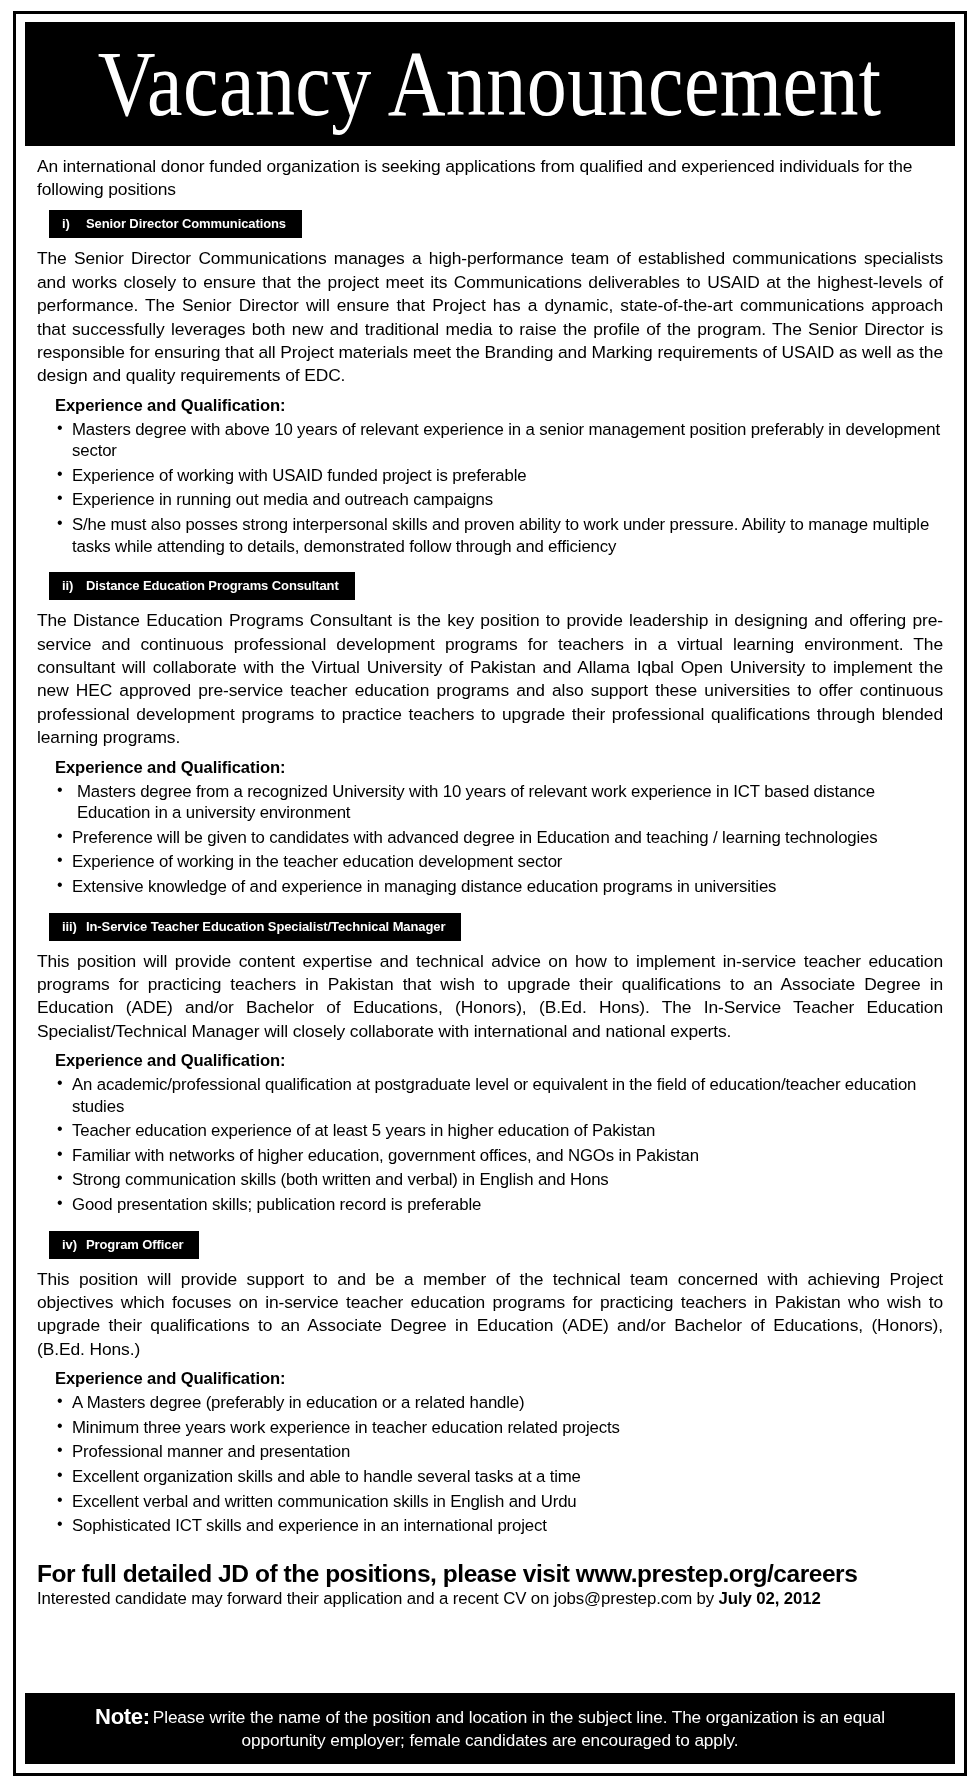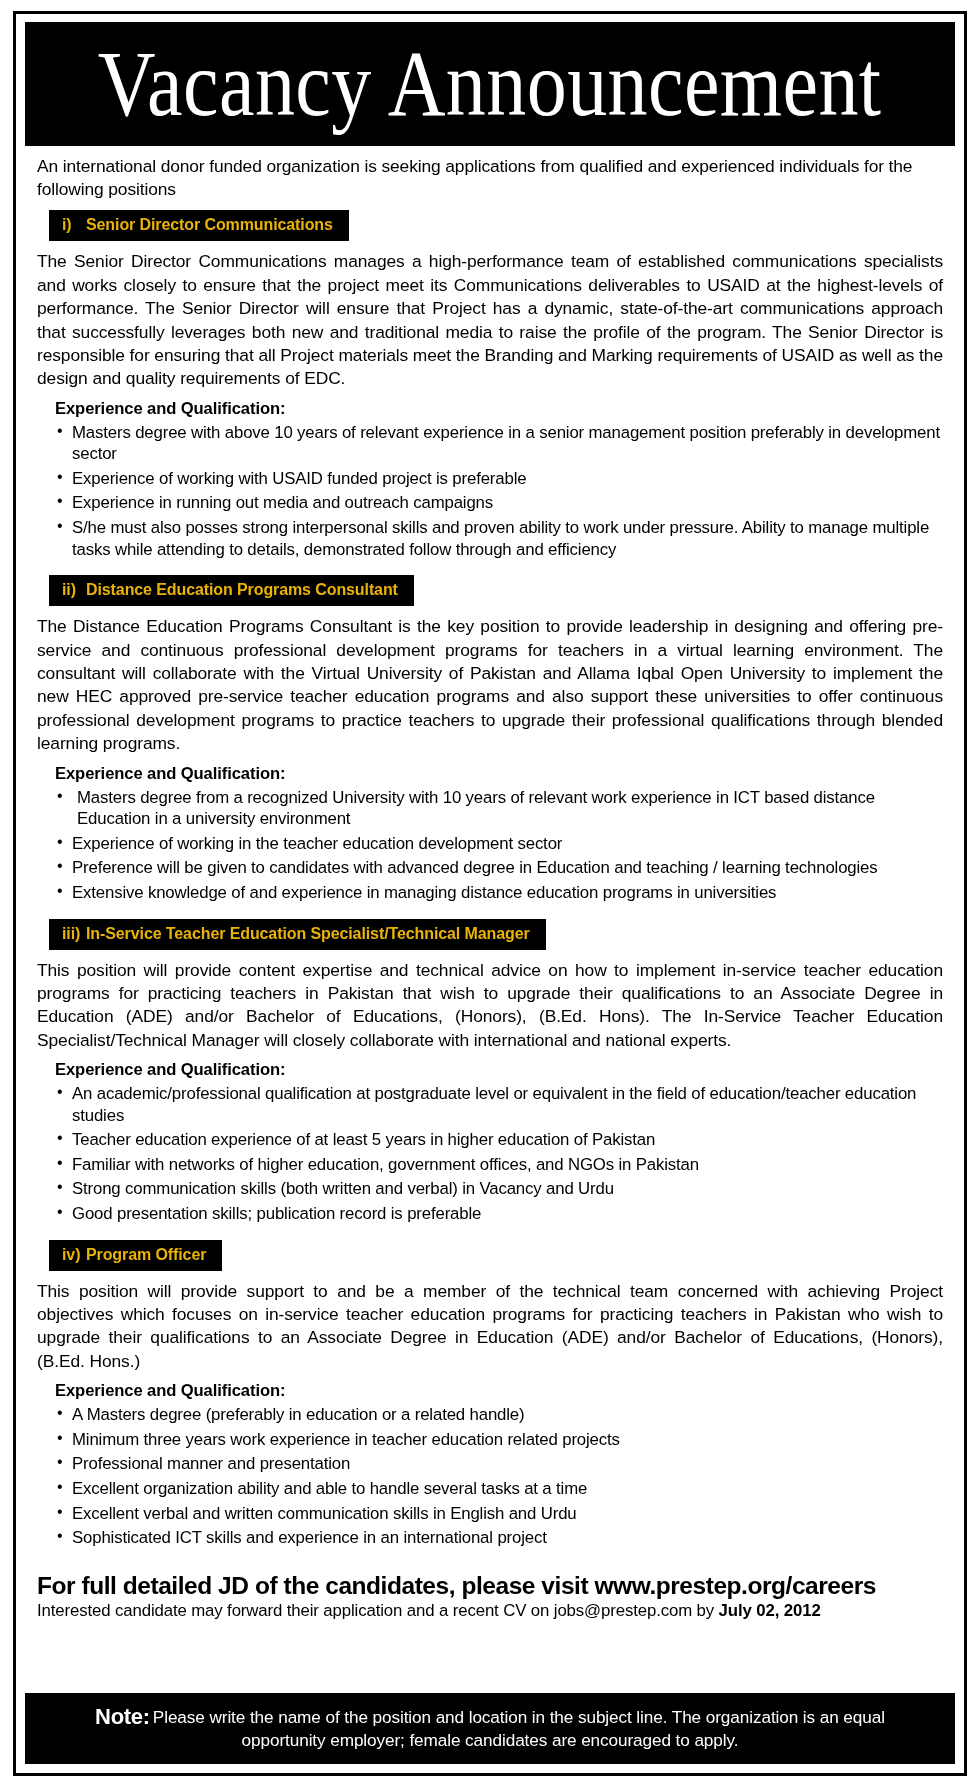--- a/index.html
+++ b/index.html
@@ -68,23 +68,23 @@
     line-height: 1.33;
     text-align: left;
     margin: 0 0 9px 0;
     letter-spacing: -0.12px;
   }
 
   
   .pos-heading {
     display: inline-block;
     background: #000000;
-    color: #eab308;
-    font-weight: bold;
-    font-size: 16px;
+    color: #ffffff;
+    font-weight: bold;
+    font-size: 13px;
     line-height: 1;
     padding: 7px 16px 8px 13px;
     margin: 0 0 9px 12px;
     letter-spacing: -0.1px;
     white-space: nowrap;
   }
   .pos-heading .num {
     display: inline-block;
     min-width: 24px;
   }
@@ -201,58 +201,58 @@
       </div>
 
       <div class="section">
         <div class="pos-heading">
           <span class="num">ii)</span><span>Distance Education Programs Consultant</span>
         </div>
         <p class="pos-para">The Distance Education Programs Consultant is the key position to provide leadership in designing and offering pre-service and continuous professional development programs for teachers in a virtual learning environment. The consultant will collaborate with the Virtual University of Pakistan and Allama Iqbal Open University to implement the new HEC approved pre-service teacher education programs and also support these universities to offer continuous professional development programs to practice teachers to upgrade their professional qualifications through blended learning programs.</p>
         <div class="eq-label">Experience and Qualification:</div>
         <ul class="bullets">
           <li class="wide-gap">Masters degree from a recognized University with 10 years of relevant work experience in ICT based distance Education in a university environment</li>
+          <li>Preference will be given to candidates with advanced degree in Education and teaching / learning technologies</li>
           <li>Experience of working in the teacher education development sector</li>
-          <li>Preference will be given to candidates with advanced degree in Education and teaching / learning technologies</li>
           <li>Extensive knowledge of and experience in managing distance education programs in universities</li>
         </ul>
       </div>
 
       <div class="section">
         <div class="pos-heading">
           <span class="num">iii)</span><span>In-Service Teacher Education Specialist/Technical Manager</span>
         </div>
         <p class="pos-para">This position will provide content expertise and technical advice on how to implement in-service teacher education programs for practicing teachers in Pakistan that wish to upgrade their qualifications to an Associate Degree in Education (ADE) and/or Bachelor of Educations, (Honors), (B.Ed. Hons). The In-Service Teacher Education Specialist/Technical Manager will closely collaborate with international and national experts.</p>
         <div class="eq-label">Experience and Qualification:</div>
         <ul class="bullets">
           <li>An academic/professional qualification at postgraduate level or equivalent in the field of education/teacher education studies</li>
           <li>Teacher education experience of at least  5 years  in higher education of Pakistan</li>
           <li>Familiar with networks of higher education, government offices, and NGOs in Pakistan</li>
-          <li>Strong communication skills (both written and verbal) in Vacancy and Urdu</li>
+          <li>Strong communication skills (both written and verbal) in English and Hons</li>
           <li>Good presentation skills; publication record is preferable</li>
         </ul>
       </div>
 
       <div class="section">
         <div class="pos-heading">
           <span class="num">iv)</span><span>Program Officer</span>
         </div>
         <p class="pos-para">This position will provide support to and be a member of the technical team concerned with achieving Project objectives which focuses on in-service teacher education programs for practicing teachers in Pakistan who wish to upgrade their qualifications to an Associate Degree in Education (ADE) and/or Bachelor of Educations, (Honors), (B.Ed. Hons.)</p>
         <div class="eq-label">Experience and Qualification:</div>
         <ul class="bullets">
           <li>A Masters degree (preferably in education or a related handle)</li>
           <li>Minimum three years work experience in teacher education related projects</li>
           <li>Professional manner and presentation</li>
-          <li>Excellent organization ability and able to handle several tasks at a time</li>
+          <li>Excellent organization skills and able to handle several tasks at a time</li>
           <li>Excellent verbal and written communication skills in English and Urdu</li>
           <li>Sophisticated ICT skills and experience in an international project</li>
         </ul>
       </div>
 
-      <div class="cta">For full detailed JD of the candidates, please visit www.prestep.org/careers</div>
+      <div class="cta">For full detailed JD of the positions, please visit www.prestep.org/careers</div>
       <div class="apply-line"><span>Interested candidate may forward their application and a recent CV on jobs@prestep.com by </span><b>July 02, 2012</b></div>
 
     </div>
 
     <div class="note-bar">
       <div class="note-text"><span class="note-word">Note:</span><span>Please write the name of the position and location in the subject line. The organization is an equal opportunity employer; female candidates are encouraged to apply.</span></div>
     </div>
 
   </div>
 </div>

